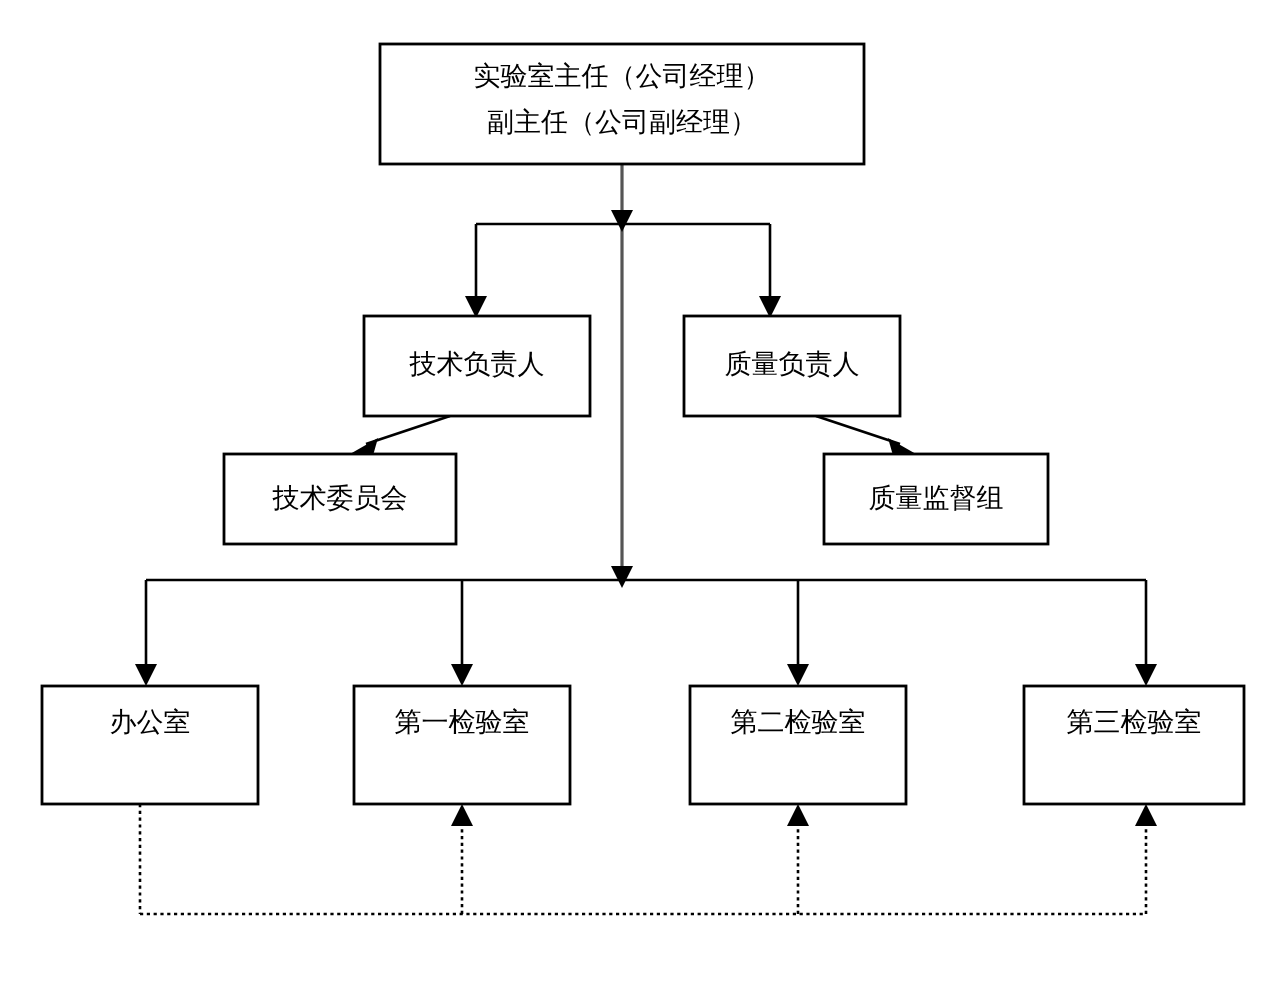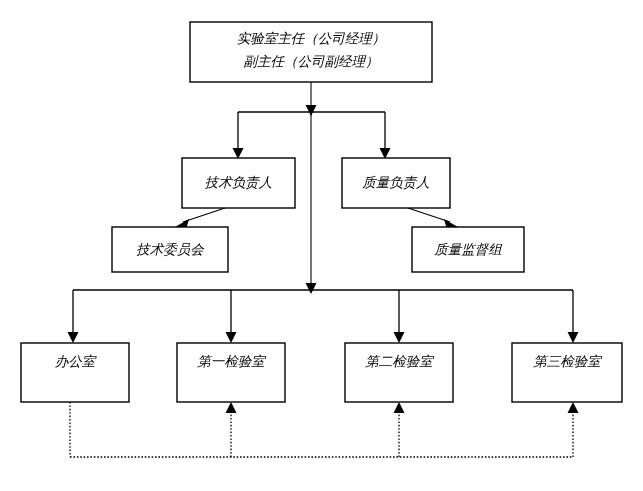--- a/index.html
+++ b/index.html
@@ -9,21 +9,20 @@
   }
   body {
     font-family: "DejaVu Sans", "Liberation Sans", sans-serif;
   }
   #diagram-root {
     position: relative;
     width: 643px;
     height: 491px;
     background: #ffffff;
     overflow: hidden;
-    font-style: italic;
   }
   #org-svg {
     position: absolute;
     left: 0;
     top: 0;
     width: 643px;
     height: 491px;
     display: block;
   }
   .node-box {

